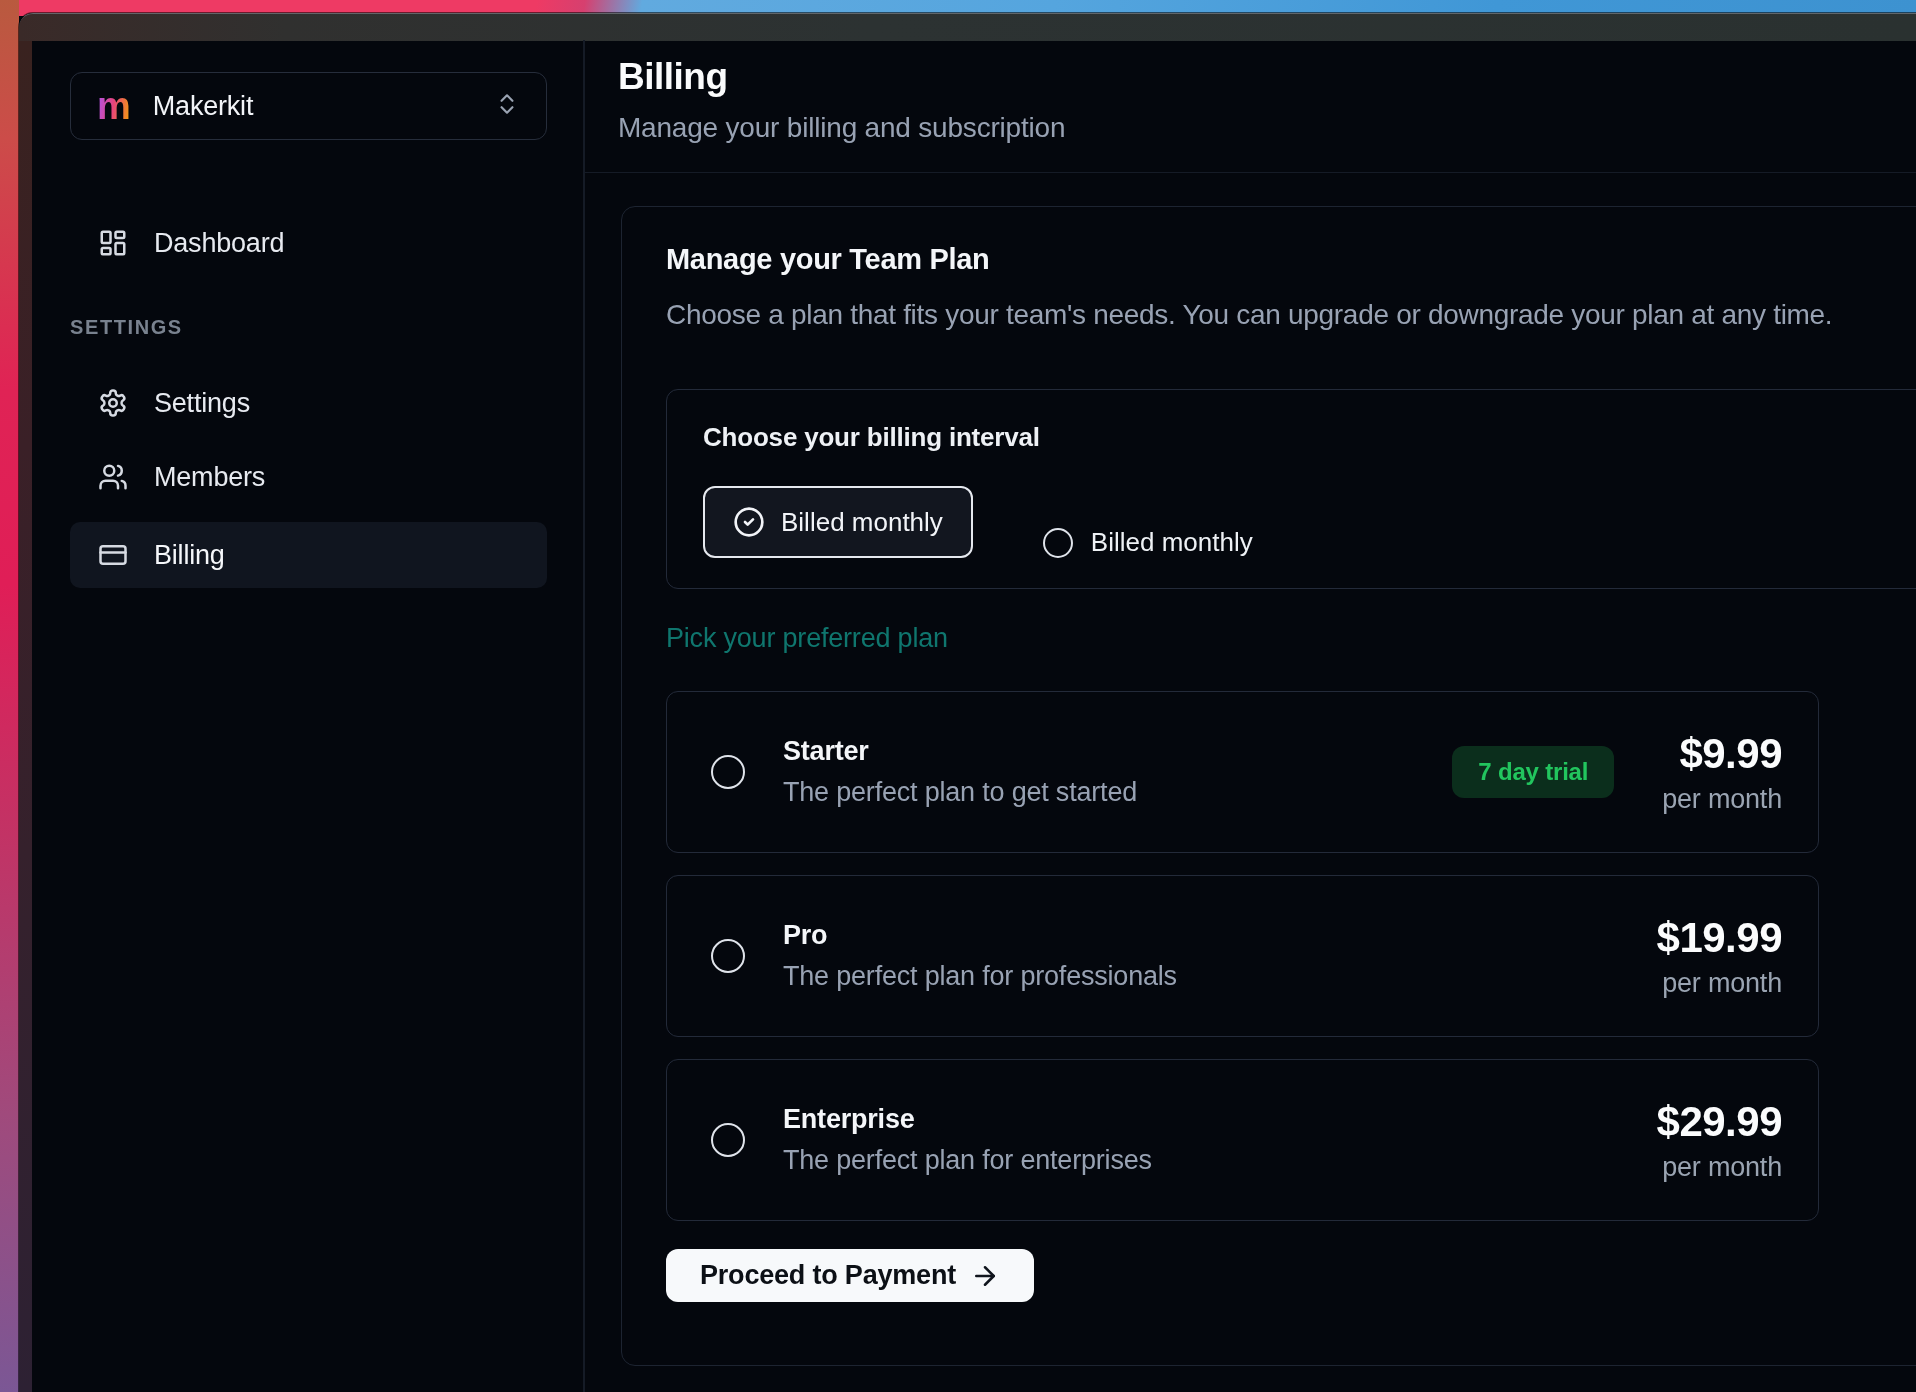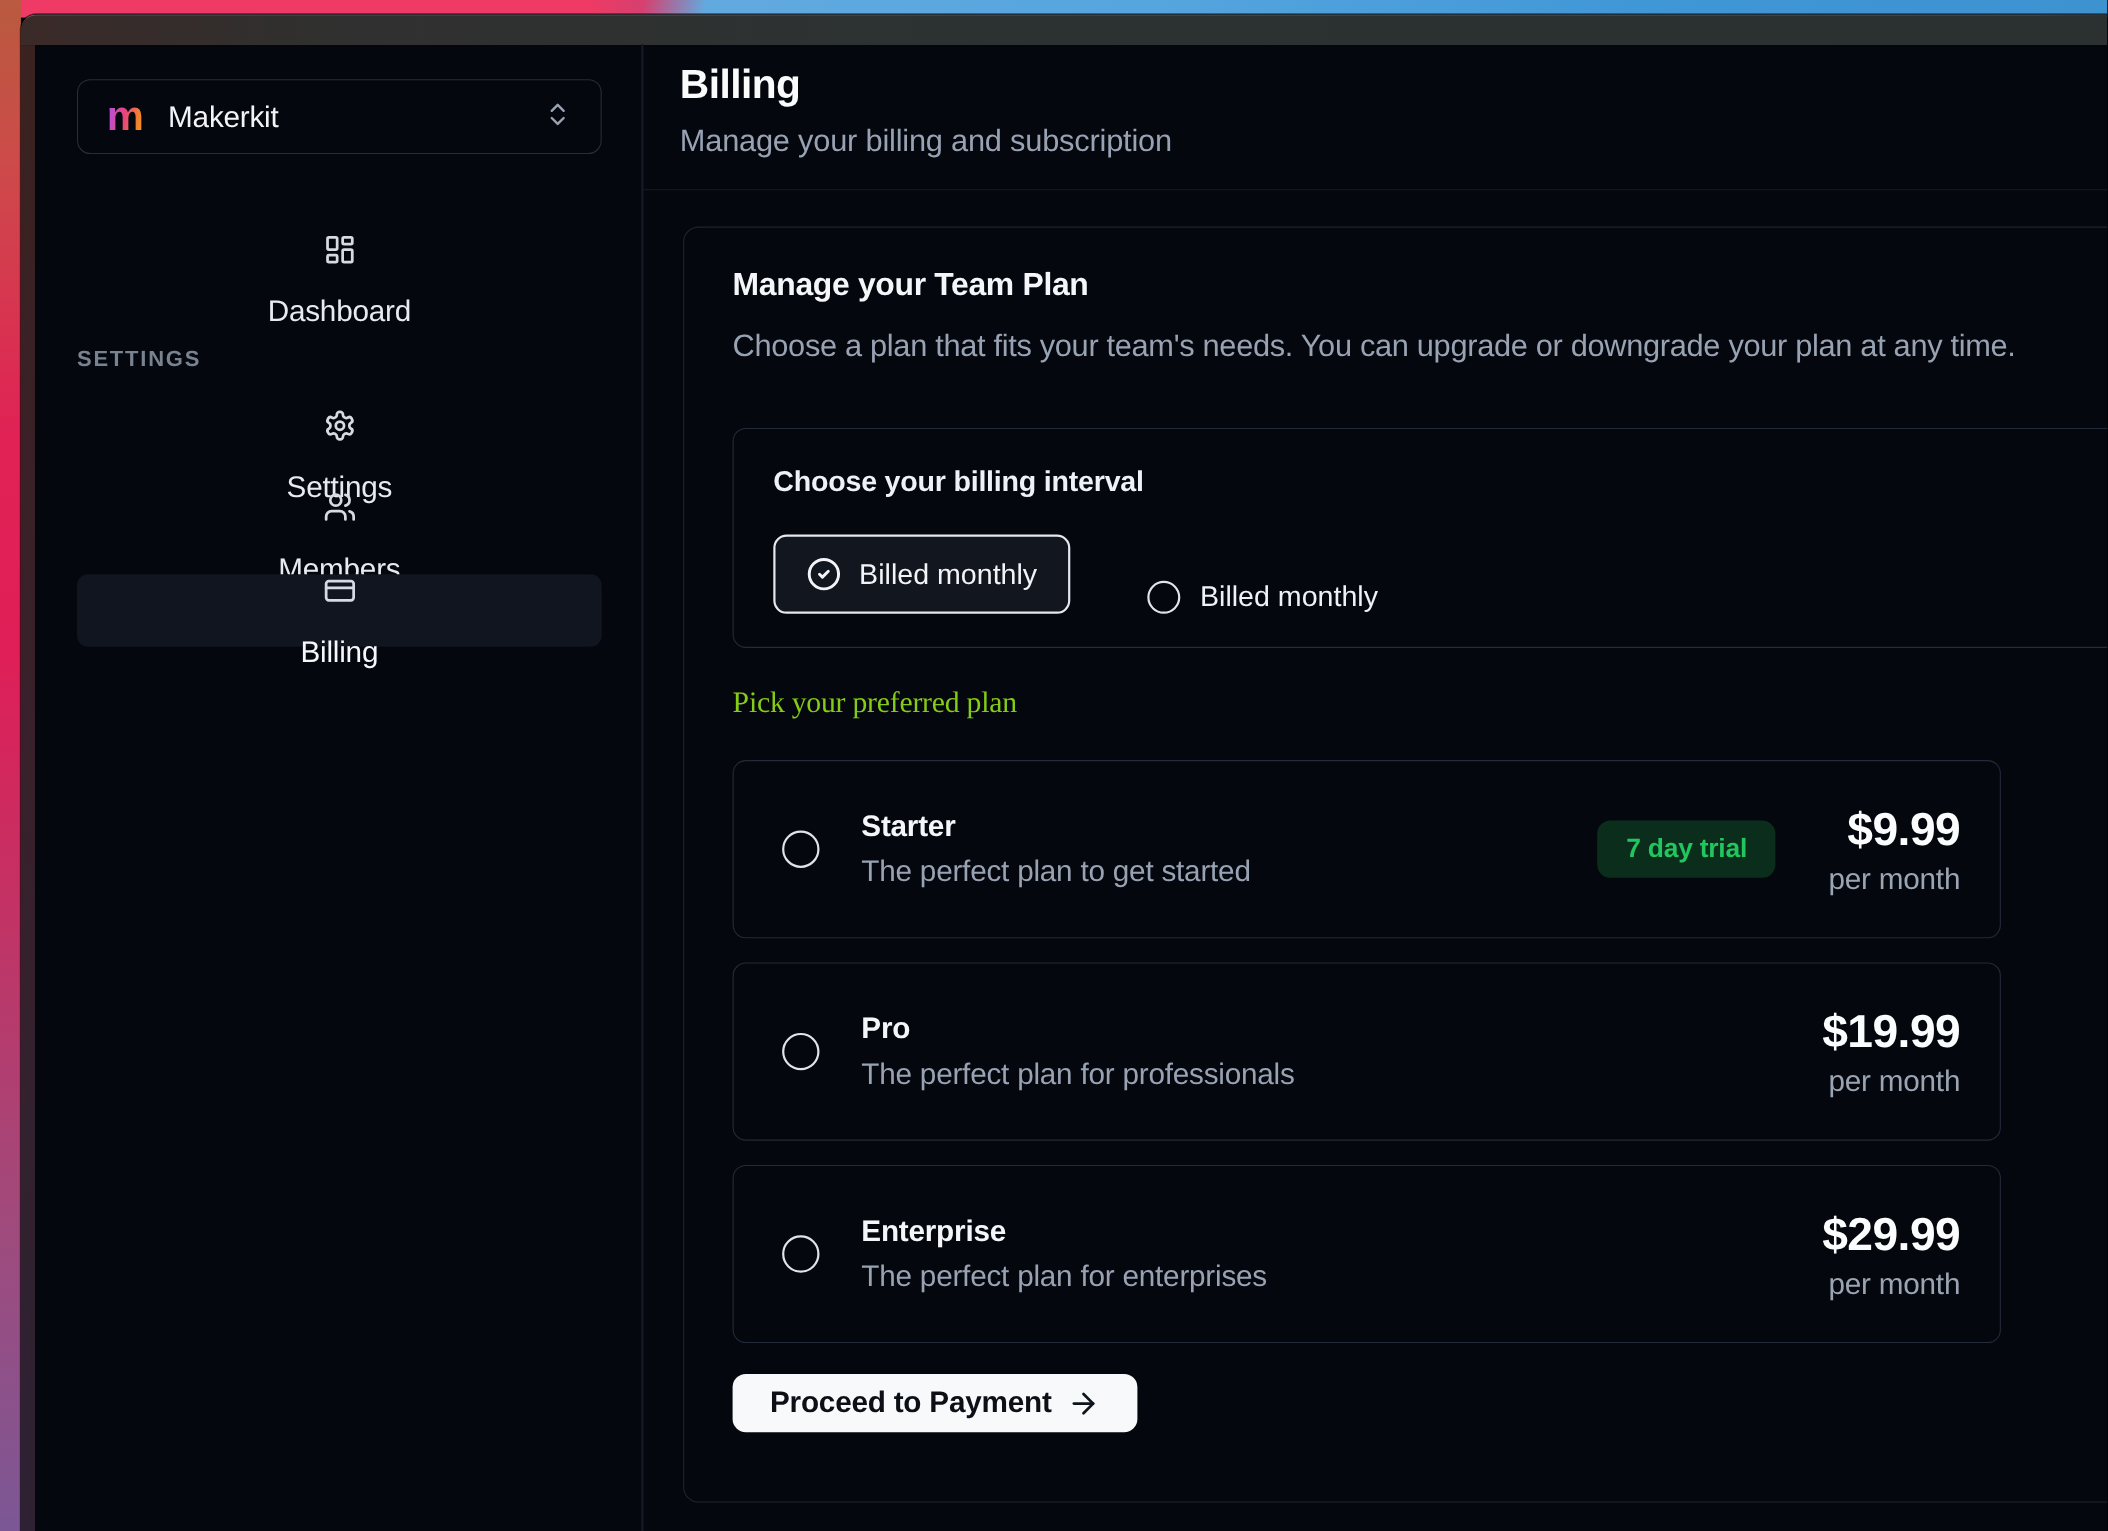--- a/index.html
+++ b/index.html
@@ -29,21 +29,21 @@
     border:1px solid #262d3b; border-radius:12px; display:flex; align-items:center;
     padding:0 26px; gap:22px; cursor:pointer; }
   .ws-logo { font-size:38px; font-weight:700; line-height:1;
     background:linear-gradient(100deg,#a855f7 0%,#e8447a 48%,#f59e0b 95%);
     -webkit-background-clip:text; background-clip:text; color:transparent; }
   .ws-name { color:#f2f4f8; font-size:27px; font-weight:500; letter-spacing:-0.2px; }
   .ws-caret { margin-left:auto; color:#9aa3b2; }
 
   .nav-item { position:absolute; left:70px; width:477px; height:62px; border-radius:10px;
     display:flex; align-items:center; padding:0 28px; gap:26px; cursor:pointer;
-    color:#e7eaf0; font-size:27px; letter-spacing:-0.2px;flex-direction:column; }
+    color:#e7eaf0; font-size:27px; letter-spacing:-0.2px; }
   .nav-item.active { background:#10151f; height:66px; color:#f5f7fa; font-weight:500; }
   .nav-item svg { flex:0 0 auto; stroke:#d6dae2; }
   .section-label { position:absolute; left:70px; top:316px; color:#79828f; font-size:20px;
     font-weight:700; letter-spacing:1.6px; }
 
   
   .page-title { position:absolute; left:618px; top:56px; color:#fafbfc; font-size:37px;
     font-weight:700; letter-spacing:-0.5px; }
   .page-subtitle { position:absolute; left:618px; top:112px; color:#98a2b3; font-size:28px; letter-spacing:-0.2px; }
   .h-divider { position:absolute; left:585px; top:172px; width:1331px; height:1px; background:#151b26; }
@@ -61,22 +61,22 @@
   .interval-heading { position:absolute; left:36px; top:32px; color:#eef1f5; font-size:26px;
     font-weight:600; letter-spacing:-0.2px; }
   .interval-row { position:absolute; left:36px; top:96px; display:flex; align-items:flex-end; gap:70px; }
   .interval-btn { display:flex; align-items:center; gap:16px; height:72px; padding:0 28px;
     border:2px solid #e5e8ee; border-radius:12px; background:#12161f; cursor:pointer;
     color:#f2f4f8; font-size:26px; }
   .interval-opt { display:flex; align-items:center; gap:18px; cursor:pointer;
     color:#eef1f5; font-size:26px; }
   .radio { width:30px; height:30px; border:2.5px solid #dfe3ea; border-radius:50%; background:transparent; }
 
-  .plans-heading { position:absolute; left:44px; top:416px; color:#84cc16; font-size:27px;
-    font-weight:500; letter-spacing:-0.2px;font-family:Liberation Serif, serif; }
+  .plans-heading { position:absolute; left:44px; top:416px; color:#0f766e; font-size:27px;
+    font-weight:500; letter-spacing:-0.2px; }
 
   .plan-row { position:absolute; left:44px; width:1153px; height:162px;
     border:1px solid #232a39; border-radius:12px; display:flex; align-items:center;
     padding:0 36px 0 44px; cursor:pointer; }
   .plan-row .radio { width:34px; height:34px; }
   .plan-info { margin-left:38px; display:flex; flex-direction:column; gap:10px; }
   .plan-name { color:#f4f6f9; font-size:27px; font-weight:700; letter-spacing:-0.2px; }
   .plan-desc { color:#98a2b3; font-size:27px; letter-spacing:-0.2px; }
   .plan-right { margin-left:auto; display:flex; align-items:center; gap:48px; }
   .trial-badge { background:#0b2e1c; color:#22c55e; font-size:24px; font-weight:700;

